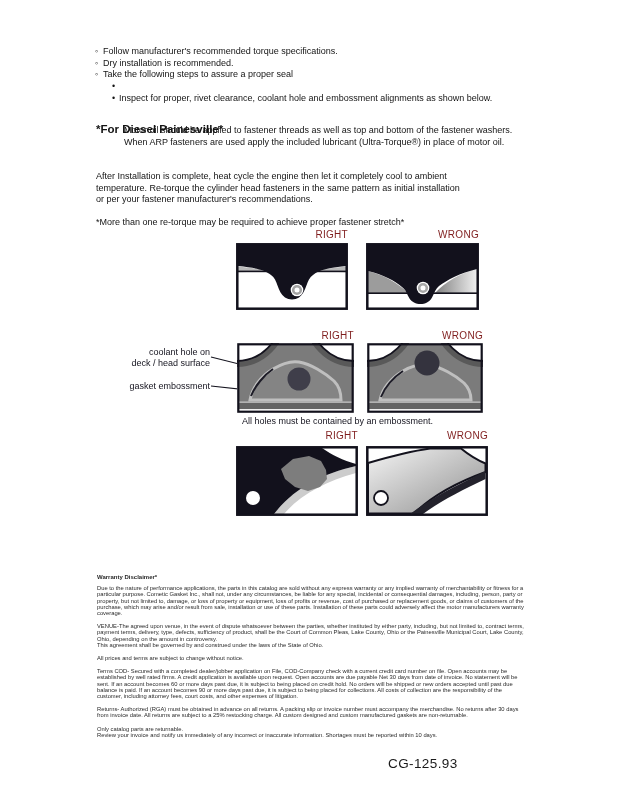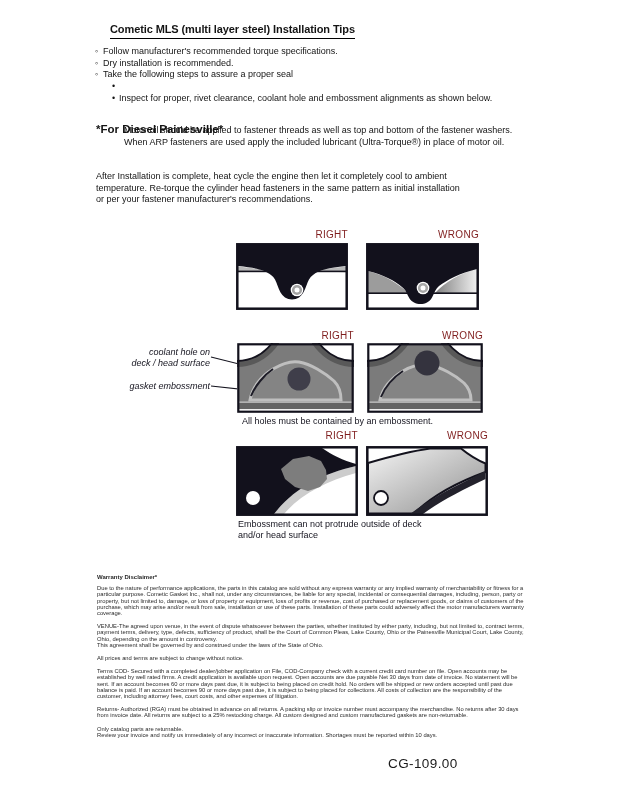--- a/index.html
+++ b/index.html
@@ -11,32 +11,31 @@
   .tip-row{display:flex;}
   .marker{width:8px;flex:0 0 8px;text-align:left;}
   .sub{margin-left:17px;}
   .sub .marker{width:7px;flex-basis:7px;}
   .diesel-h{position:absolute;left:96px;top:123px;font-size:11.5px;font-weight:bold;}
   .para{position:absolute;left:96px;font-size:9px;line-height:11.7px;white-space:pre-line;}
   .p1{top:125px;margin-left:28px;} .p2{top:171px;} .pnote{top:217px;}
   .dlabel{position:absolute;font-size:10px;letter-spacing:0.3px;color:#7f1d1d;text-align:right;}
   .dcap{position:absolute;font-size:9px;line-height:11px;white-space:pre-line;color:#15141f;}
   .panel{position:absolute;}
-  .ann{position:absolute;font-size:9px;line-height:11px;text-align:right;white-space:pre-line;color:#15141f;font-style:italic;}
+  .ann{position:absolute;font-size:9px;line-height:11px;text-align:right;white-space:pre-line;color:#15141f;}
   .legal{position:absolute;left:97px;top:574px;width:430px;font-size:5.8px;line-height:6.2px;color:#2a2a2a;}
   .legal-h{font-weight:bold;font-size:6px;margin:0 0 5px 0;}
   .legal p{margin:0 0 7px 0;white-space:pre-line;}
   .pageno{position:absolute;left:388px;top:756px;font-size:13.5px;letter-spacing:0.4px;color:#1a1a1a;}
 </style>
 </head>
 <body>
 
 <div class="page">
 
-  <div class="title">Cometic MLS (multi layer steel) Installation Tips</div>
 
   <div class="tips">
     <div class="tip-row">
       <span class="marker">◦</span>
       <span>Follow manufacturer's recommended torque specifications.</span>
     </div>
     <div class="tip-row">
       <span class="marker">◦</span>
       <span>Dry installation is recommended.</span>
     </div>
@@ -52,20 +51,21 @@
       <span>Inspect for proper, rivet clearance, coolant hole and embossment alignments as shown below.</span>
     </div>
   </div>
 
   <div class="diesel-h">*For Diesel Painesville*</div>
   <div class="para p1">Motor oil should be applied to fastener threads as well as top and bottom of the fastener washers.
 When ARP fasteners are used apply the included lubricant (Ultra-Torque®) in place of motor oil.</div>
   <div class="para p2">After Installation is complete, heat cycle the engine then let it completely cool to ambient
 temperature. Re-torque the cylinder head fasteners in the same pattern as initial installation
 or per your fastener manufacturer's recommendations.</div>
+  <div class="para pnote">*More than one re-torque may be required to achieve proper fastener stretch*</div>
 
   <div class="dlabel" style="left:236px;top:229px;width:112px;">RIGHT</div>
   <div class="dlabel" style="left:366px;top:229px;width:113px;">WRONG</div>
 
   <svg class="panel" style="left:236px;top:243px;" width="112" height="67" viewBox="0 0 112 67">
     <rect width="112" height="67" fill="#ffffff"></rect>
     <polygon points="2,23.5 42,28 2,29.2" fill="#b9b9b9"></polygon>
     <polygon points="110,23.5 70,28 110,29.2" fill="#b9b9b9"></polygon>
     <rect x="2" y="27.6" width="108" height="1.6" fill="#12111c"></rect>
     <path d="M2,2 H110 V23 C92,25 84,26.5 77,32 C70,36 71,49 63,54.5 C59,57 53,57 49,54.5 C41,49 42,36 35,32 C28,26.5 20,25 2,23 Z" fill="#12111c"></path>
@@ -155,30 +155,28 @@
           <stop offset="1" stop-color="#8f8f8f"></stop>
       </linearGradient>
     </defs>
     <rect width="122" height="70" fill="#ffffff"></rect>
     <path d="M2,17 C26,10 46,5 64,2.5 L95,2.5 C103,9 111,14 119.5,17.5 L119.5,26 C92,36 66,50 48,67.5 L2,67.5 Z" fill="url(#g3w)" stroke="#14131e" stroke-width="2"></path>
     <path d="M44,68 C68,50 94,38 119.5,25 L119.5,33 C96,44 73,56 57,68 Z" fill="#23222c"></path>
     <circle cx="15" cy="52" r="7" fill="#ffffff" stroke="#14131e" stroke-width="1.8"></circle>
     <rect x="1.3" y="1.3" width="119.4" height="67.4" fill="none" stroke="#12111c" stroke-width="2.5"></rect>
   </svg>
 
-  <div class="dcap" style="left:238px;top:519px;">Embossment can not protrude outside of deck
-and/or head surface</div>
 
   <div class="legal">
     <div class="legal-h">Warranty Disclaimer*</div>
     <p>Due to the nature of performance applications, the parts in this catalog are sold without any express warranty or any implied warranty of merchantability or fitness for a particular purpose. Cometic Gasket Inc., shall not, under any circumstances, be liable for any special, incidental or consequential damages, including, person, party or property, but not limited to, damage, or loss of property or equipment, loss of profits or revenue, cost of purchased or replacement goods, or claims of customers of the purchase, which may arise and/or result from sale, installation or use of these parts. Installation of these parts could adversely affect the motor manufacturers warranty coverage.</p>
     <p>VENUE-The agreed upon venue, in the event of dispute whatsoever between the parties, whether instituted by either party, including, but not limited to, contract terms, payment terms, delivery, type, defects, sufficiency of product, shall be the Court of Common Pleas, Lake County, Ohio or the Painesville Municipal Court, Lake County, Ohio, depending on the amount in controversy.
 This agreement shall be governed by and construed under the laws of the State of Ohio.</p>
     <p>All prices and terms are subject to change without notice.</p>
     <p>Terms COD- Secured with a completed dealer/jobber application on File, COD-Company check with a current credit card number on file. Open accounts may be established by well rated firms. A credit application is available upon request. Open accounts are due payable Net 30 days from date of invoice. No statement will be sent. If an account becomes 60 or more days past due, it is subject to being placed on credit hold. No orders will be shipped or new orders accepted until past due balance is paid. If an account becomes 90 or more days past due, it is subject to being placed for collections. All costs of collection are the responsibility of the customer, including attorney fees, court costs, and other expenses of litigation.</p>
     <p>Returns- Authorized (RGA) must be obtained in advance on all returns. A packing slip or invoice number must accompany the merchandise. No returns after 30 days from invoice date. All returns are subject to a 25% restocking charge. All custom designed and custom manufactured gaskets are non-returnable.</p>
     <p>Only catalog parts are returnable.
 Review your invoice and notify us immediately of any incorrect or inaccurate information. Shortages must be reported within 10 days.</p>
   </div>
 
-  <div class="pageno">CG-109.00</div>
+  <div class="pageno">CG-125.93</div>
 
 </div>
 
 </body></html>

